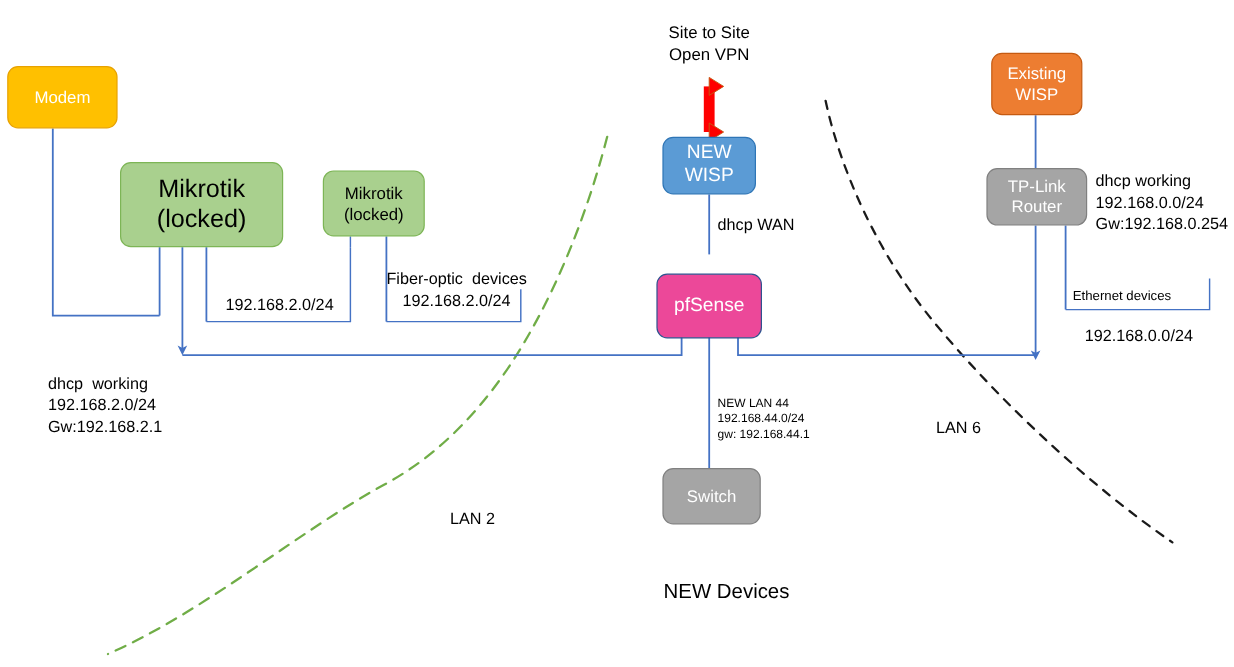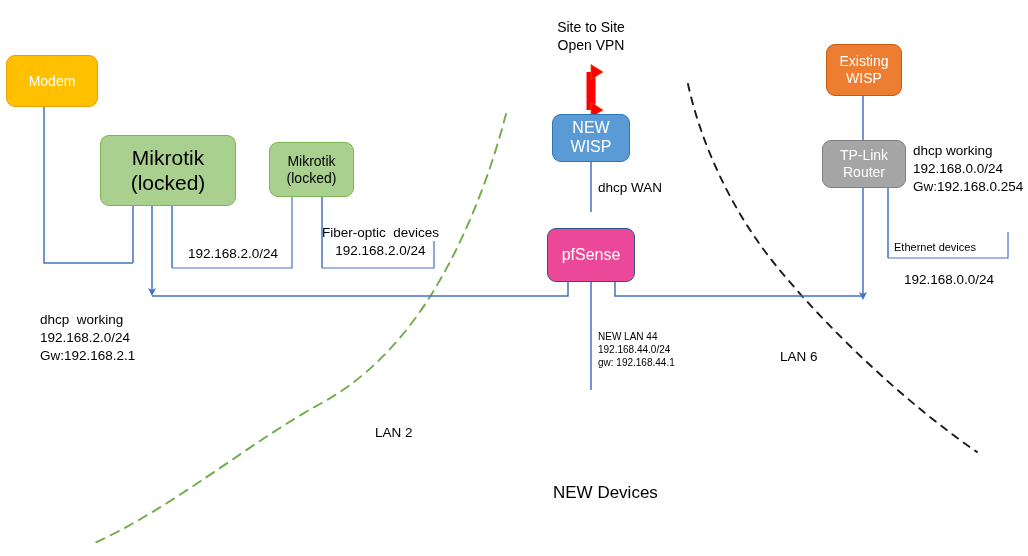--- a/index.html
+++ b/index.html
@@ -108,20 +108,23 @@
 
   <div class="node" style="left:552px; top:114px; width:78px; height:48px; background:#5B9BD5; border:1.5px solid #2E75B6; font-size:16px;">
     <span class="ln">NEW</span>
     <span class="ln">WISP</span>
   </div>
 
   <div class="node" style="left:547px; top:212px; width:88px; height:54px; background:#ec4899; border:1.5px solid #2F528F; font-size:16px;margin-top:16px;">
     <span class="ln">pfSense</span>
   </div>
 
+  <div class="node" style="left:552px; top:390px; width:82px; height:47px; background:#A5A5A5; border:1.5px solid #808080; font-size:14px;">
+    <span class="ln">Switch</span>
+  </div>
 
   <div class="node" style="left:822px; top:140px; width:84px; height:48px; background:#A5A5A5; border:1.5px solid #808080; font-size:14px;">
     <span class="ln">TP-Link</span>
     <span class="ln">Router</span>
   </div>
 
   <div class="node" style="left:826px; top:44px; width:76px; height:52px; background:#ED7D31; border:1.5px solid #C55A11; font-size:14px;">
     <span class="ln">Existing</span>
     <span class="ln">WISP</span>
   </div>

